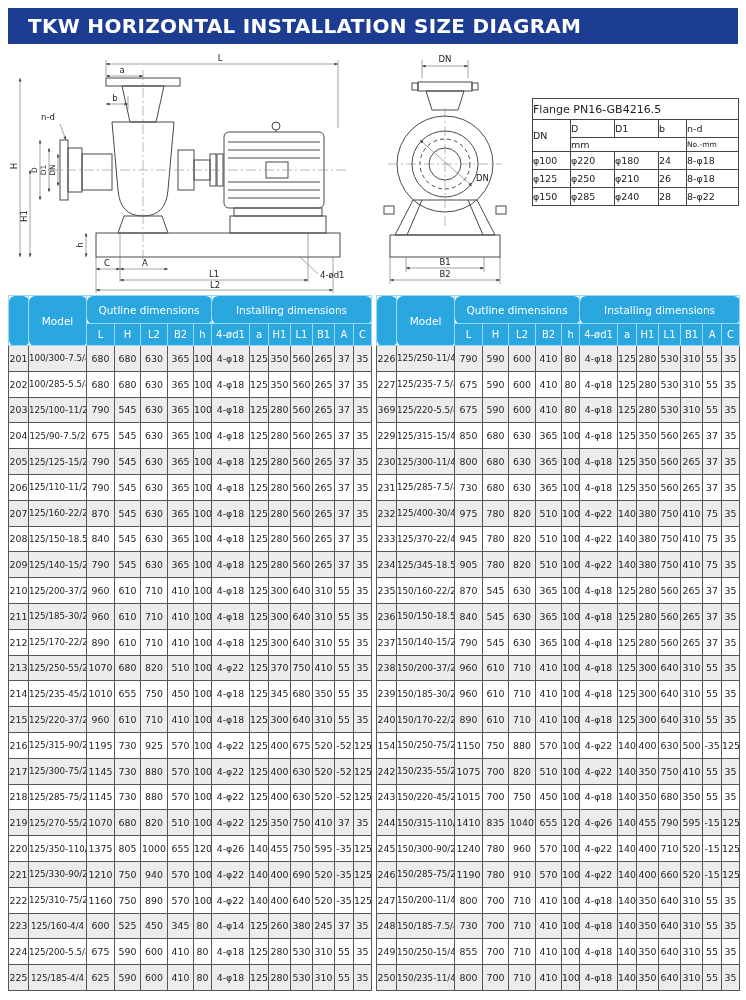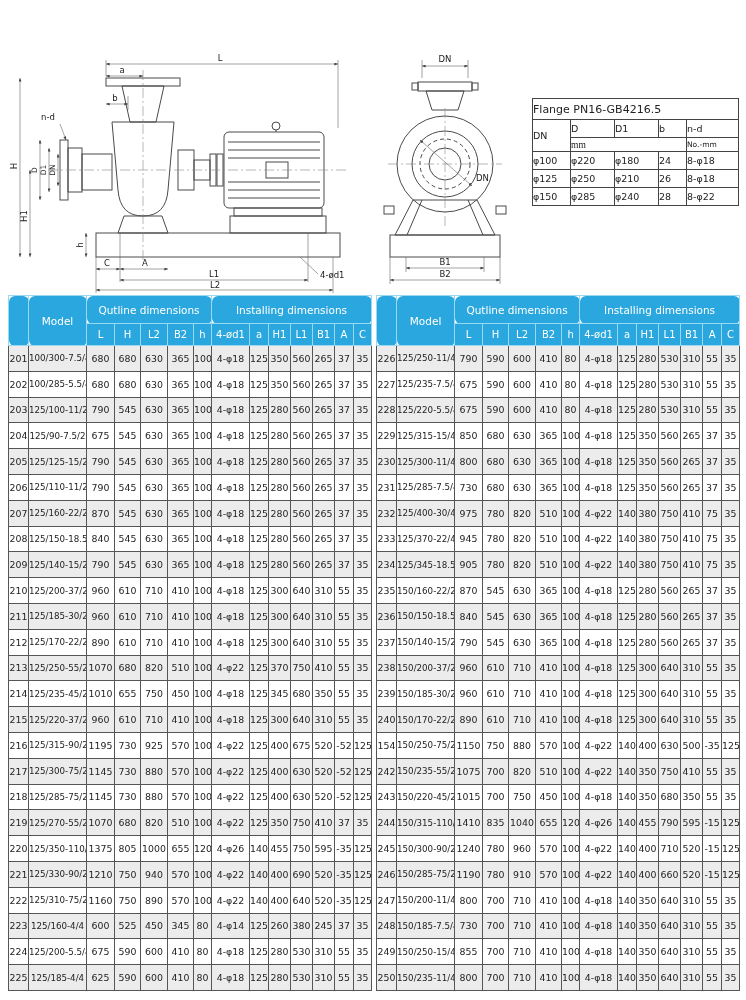--- a/index.html
+++ b/index.html
@@ -31,20 +31,21 @@
   .dim thead tr.sub th{height:21px;}
   .dim td{border:1px solid var(--bd);font-size:9.4px;text-align:center;height:24.8px;color:#222;padding:0;overflow:hidden;white-space:nowrap;background:#fff;}
   .dim tr.alt td{background:var(--alt);}
   .dim td.model{font-size:8.7px;}
 </style>
 </head>
 <body>
 
 <div class="page">
 
+  <div class="banner">TKW HORIZONTAL INSTALLATION SIZE DIAGRAM</div>
 
   <svg class="sideview" width="352" height="245" viewBox="0 0 352 245">
     <defs>
       <marker id="ae" markerWidth="7" markerHeight="5" refX="6" refY="2.5" orient="auto">
           <path d="M0,0 L6,2.5 L0,5 z" fill="#444"></path>
         </marker>
       <marker id="as" markerWidth="7" markerHeight="5" refX="1" refY="2.5" orient="auto">
           <path d="M7,0 L1,2.5 L7,5 z" fill="#444"></path>
         </marker>
     </defs>
@@ -175,21 +176,21 @@
           <td colspan="5">Flange PN16-GB4216.5</td>
         </tr>
       <tr>
         <td rowspan="2">DN</td>
         <td>D</td>
         <td>D1</td>
         <td>b</td>
         <td>n-d</td>
       </tr>
       <tr>
-        <td colspan="3" style="height:13px;font-family:Liberation Serif, serif;">mm</td>
+        <td colspan="3" style="height:13px;">mm</td>
         <td class="small" style="height:13px;">No.-mm</td>
       </tr>
     </tbody>
     <tbody>
         <tr>
           <td>φ100</td>
           <td>φ220</td>
           <td>φ180</td>
           <td>24</td>
           <td>8-φ18</td>
@@ -721,21 +722,21 @@
             <td>80</td>
             <td>4-φ18</td>
             <td>125</td>
             <td>280</td>
             <td>530</td>
             <td>310</td>
             <td>55</td>
             <td>35</td>
           </tr>
           <tr class="alt">
-            <td>228</td>
+            <td>369</td>
             <td class="model">125/220-5.5/4</td>
             <td>675</td>
             <td>590</td>
             <td>600</td>
             <td>410</td>
             <td>80</td>
             <td>4-φ18</td>
             <td>125</td>
             <td>280</td>
             <td>530</td>

